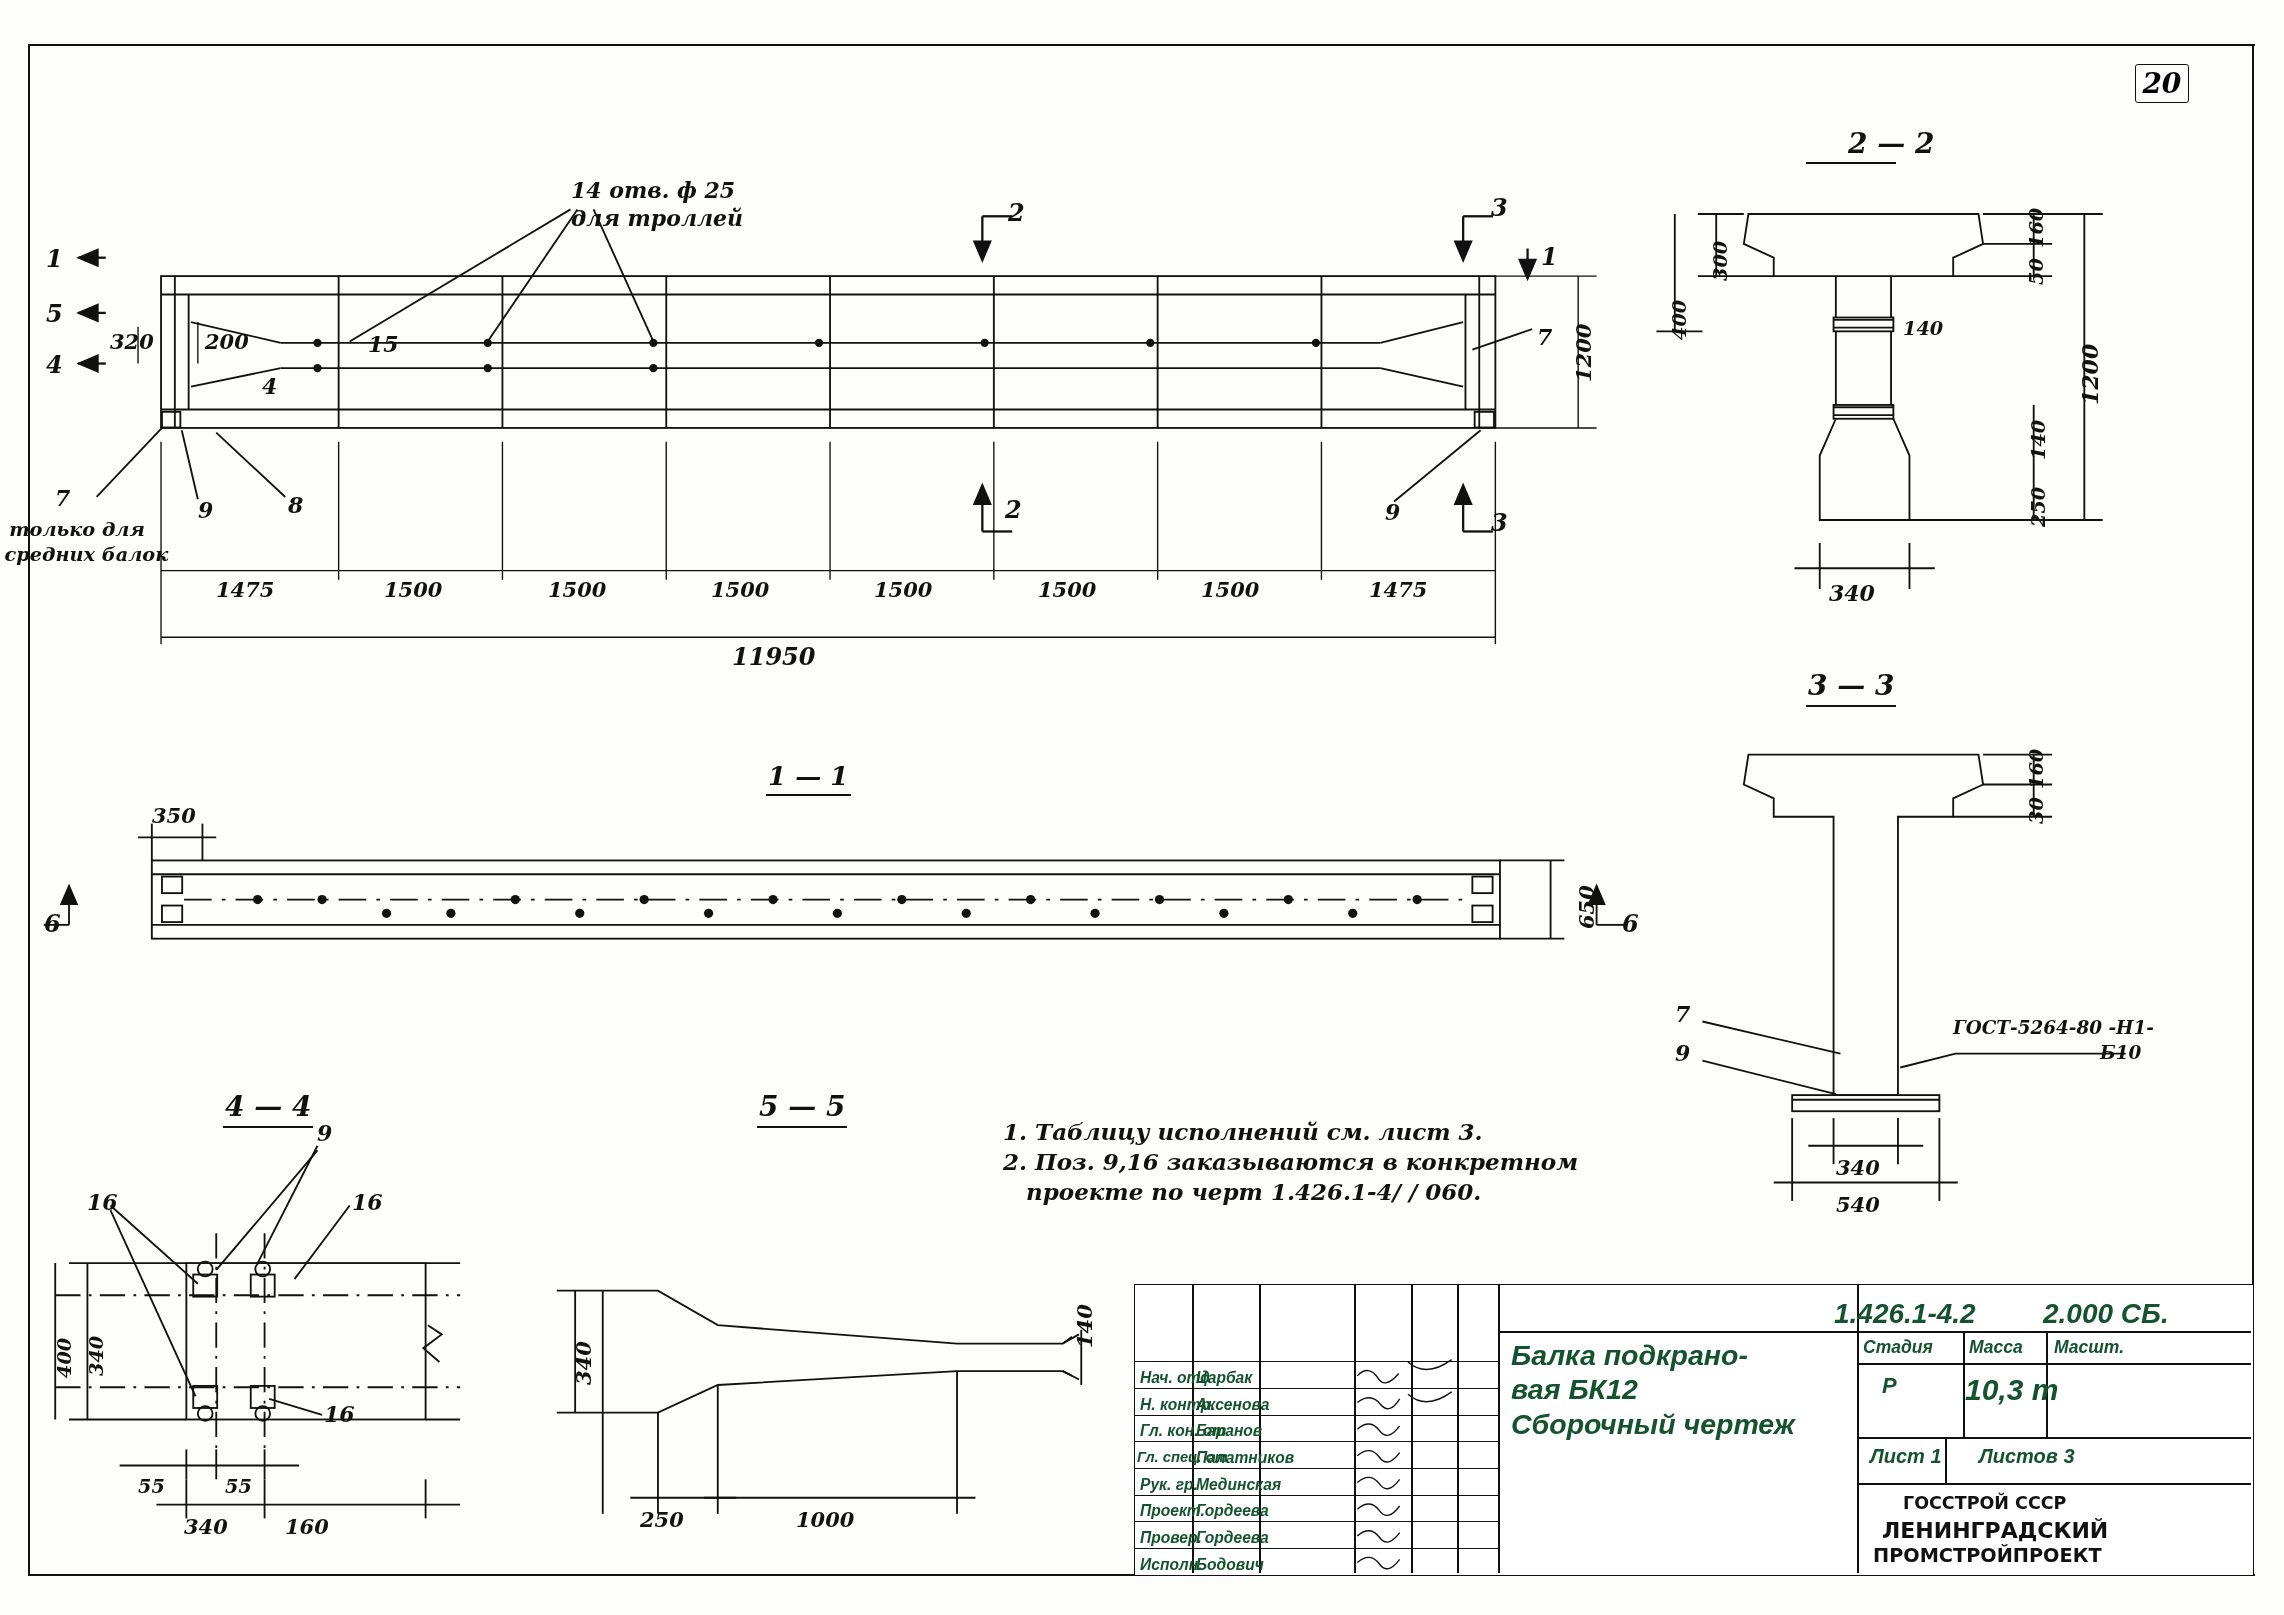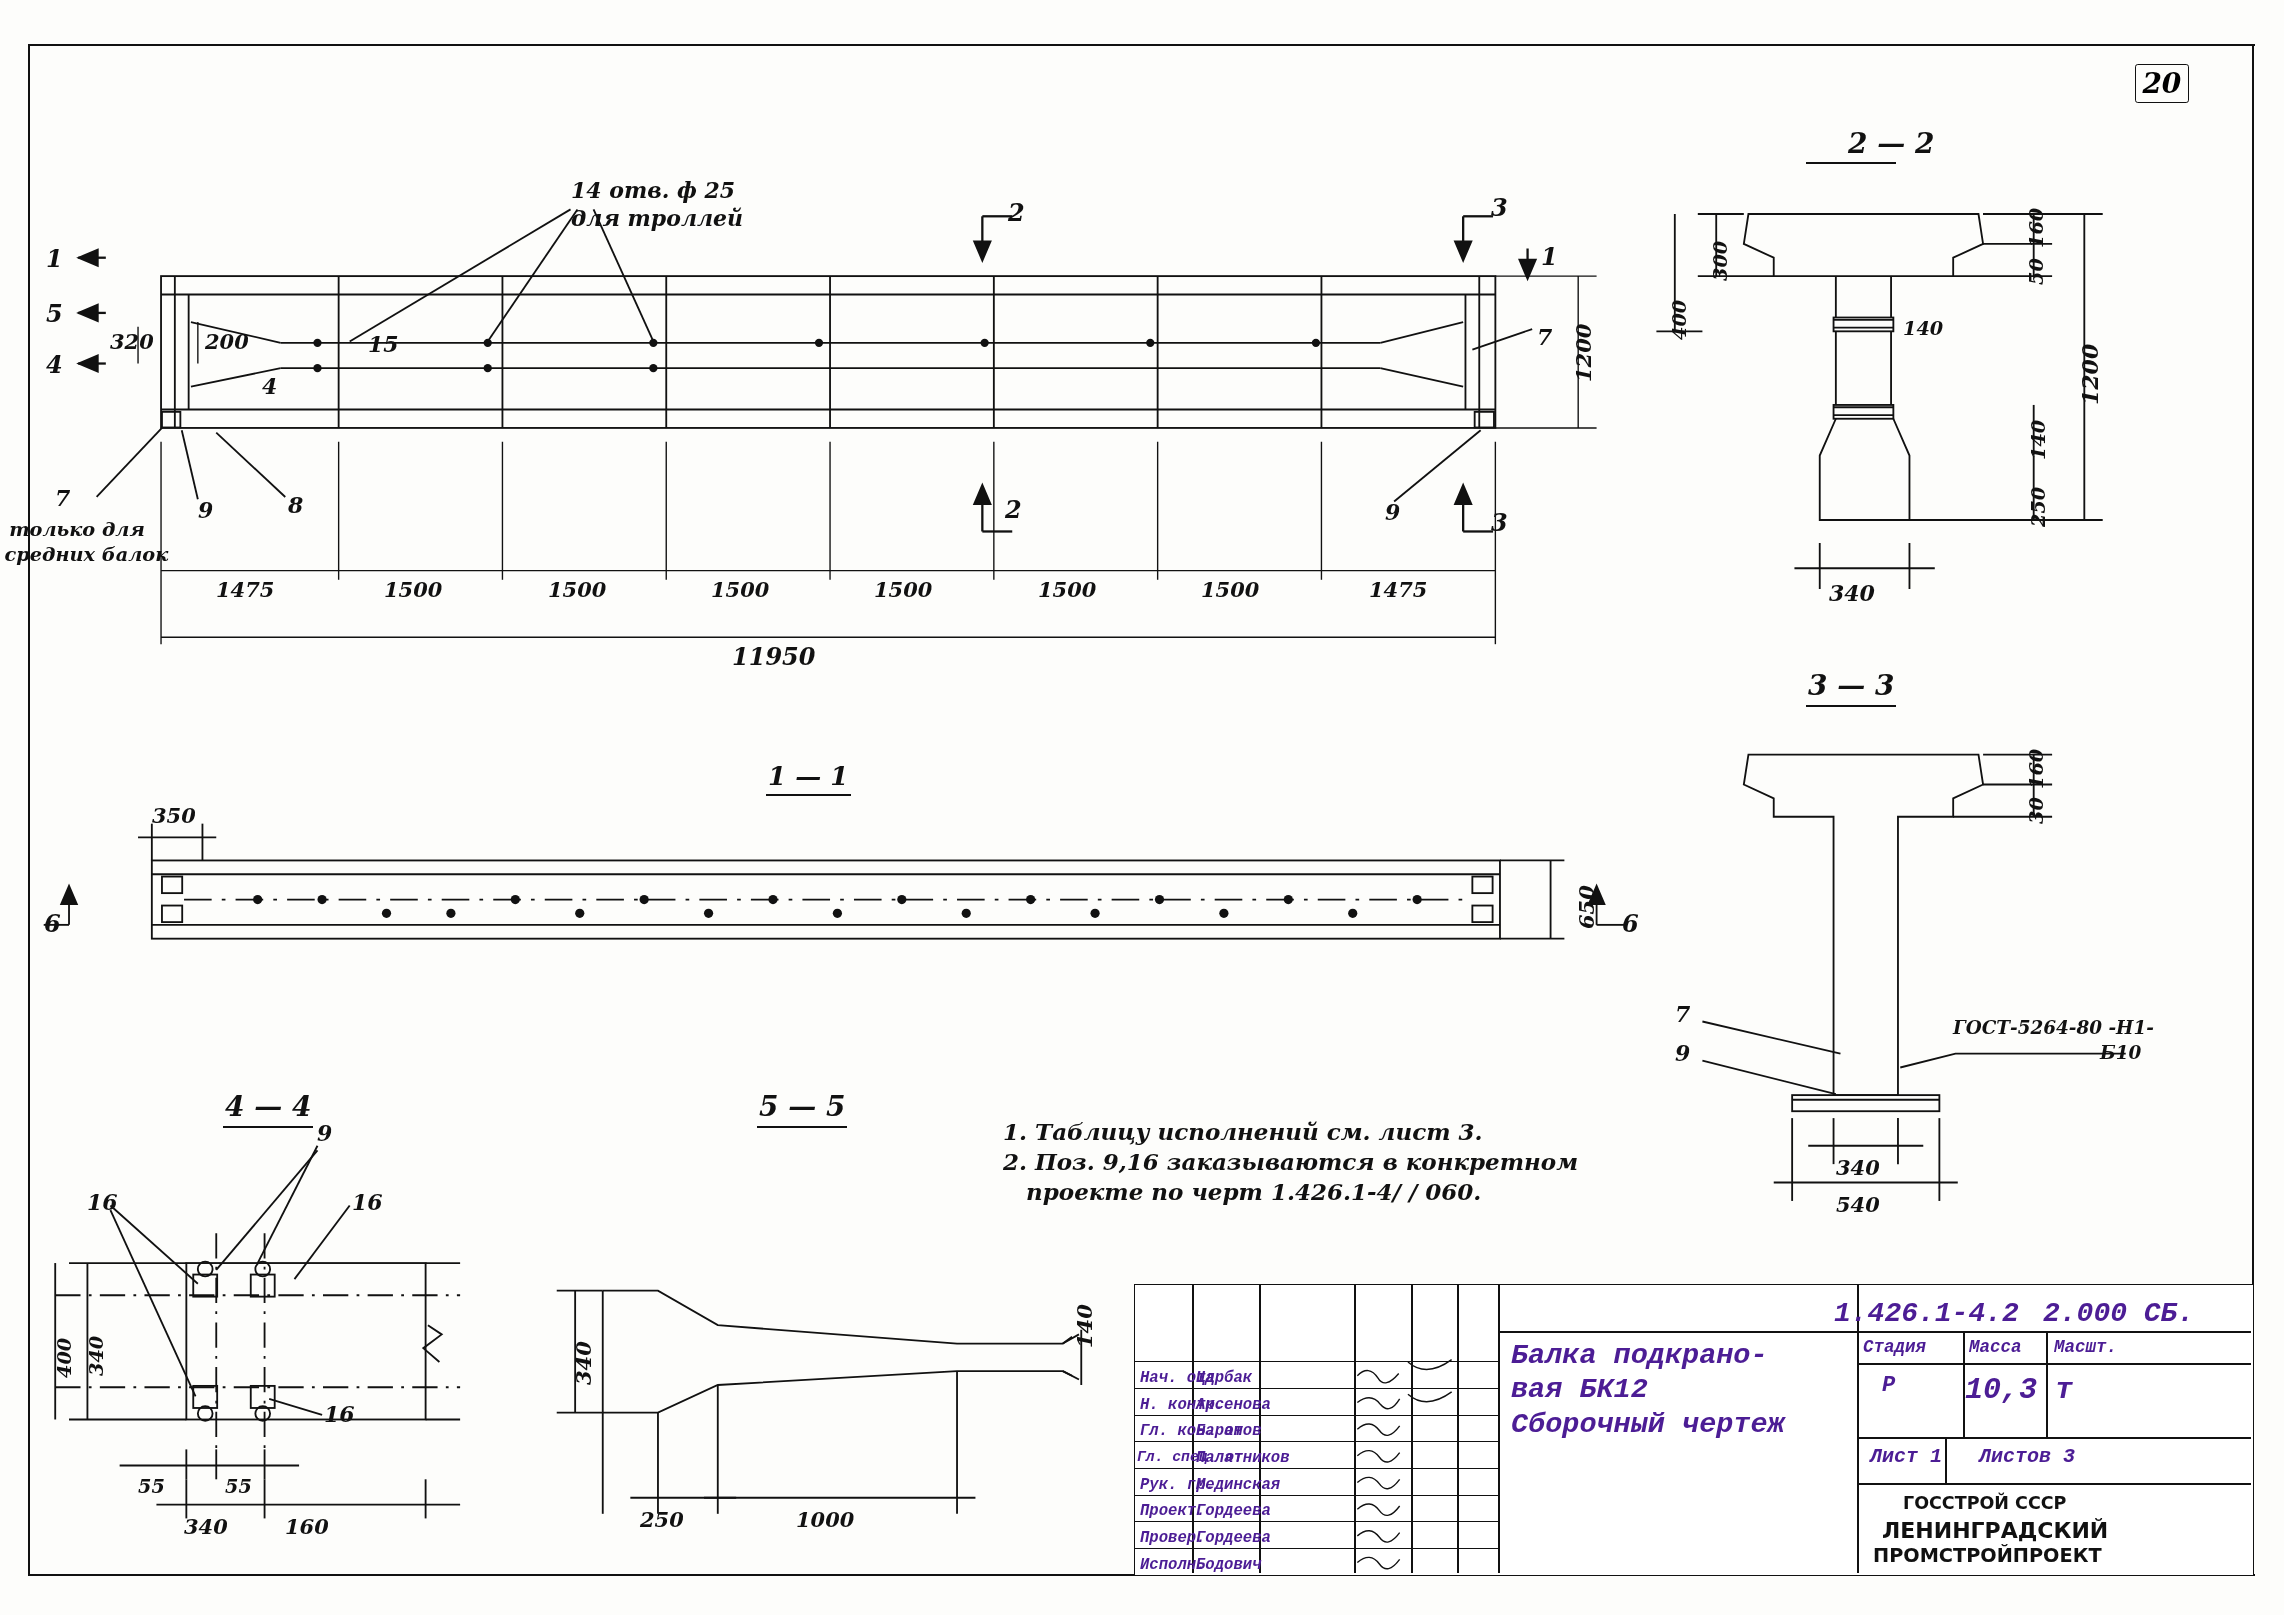--- a/index.html
+++ b/index.html
@@ -9,21 +9,21 @@
   .h{height:1.8px;}
   .v{width:1.8px;}
   .txt{position:absolute;color:#111;font-family:"DejaVu Serif",serif;font-style:italic;font-weight:700;white-space:nowrap;}
   .num{position:absolute;color:#111;font-family:"DejaVu Serif",serif;font-style:italic;font-weight:700;white-space:nowrap;}
   .rot90{transform-origin:left top;transform:rotate(-90deg);}
   svg{position:absolute;left:0;top:0;overflow:visible;}
   .page-no{position:absolute;border:1.8px solid #111;border-radius:2.8px;padding:1.8px 6.4px;font-family:"DejaVu Serif",serif;font-style:italic;font-weight:700;font-size:28px;}
   .tbl{position:absolute;border:1.8px solid #111;}
   .tbl div{position:absolute;}
   .cellline{position:absolute;background:#111;}
-  .stampTxt{position:absolute;font-family:Liberation Mono, monospace;font-style:italic;font-weight:700;color:#4c1d95;white-space:nowrap;}
+  .stampTxt{position:absolute;font-family:Liberation Sans, sans-serif;font-style:italic;font-weight:700;color:#14532d;white-space:nowrap;}
   .stampTxtN{position:absolute;font-family:"DejaVu Sans",sans-serif;font-weight:700;color:#111;white-space:nowrap;}
 </style>
 </head>
 <body>
 
 <div id="sheet">
 
   <div class="ln h" style="left:28px;top:44px;width:2227px;height:2.3px;"></div>
   <div class="ln v" style="left:28px;top:44px;height:1532px;width:2.3px;"></div>
   <div class="ln h" style="left:28px;top:1574px;width:2227px;height:2.3px;"></div>

